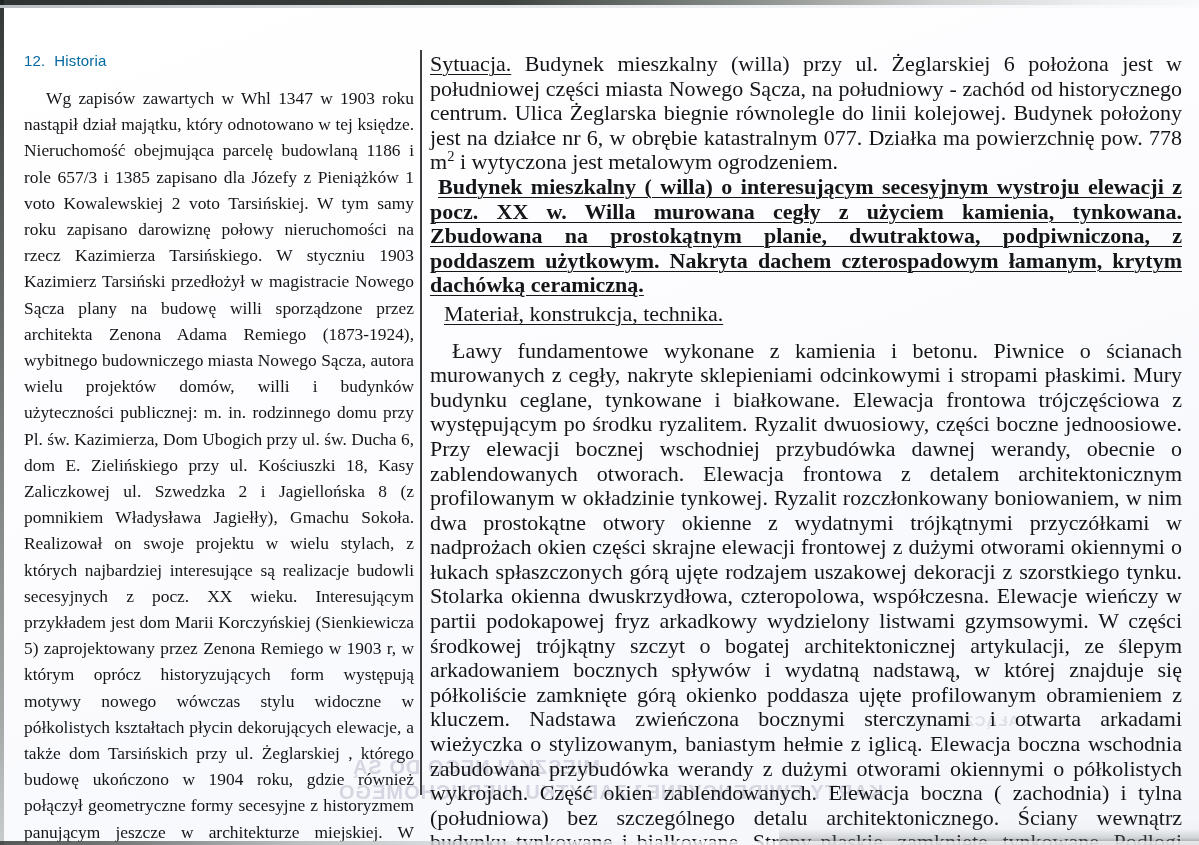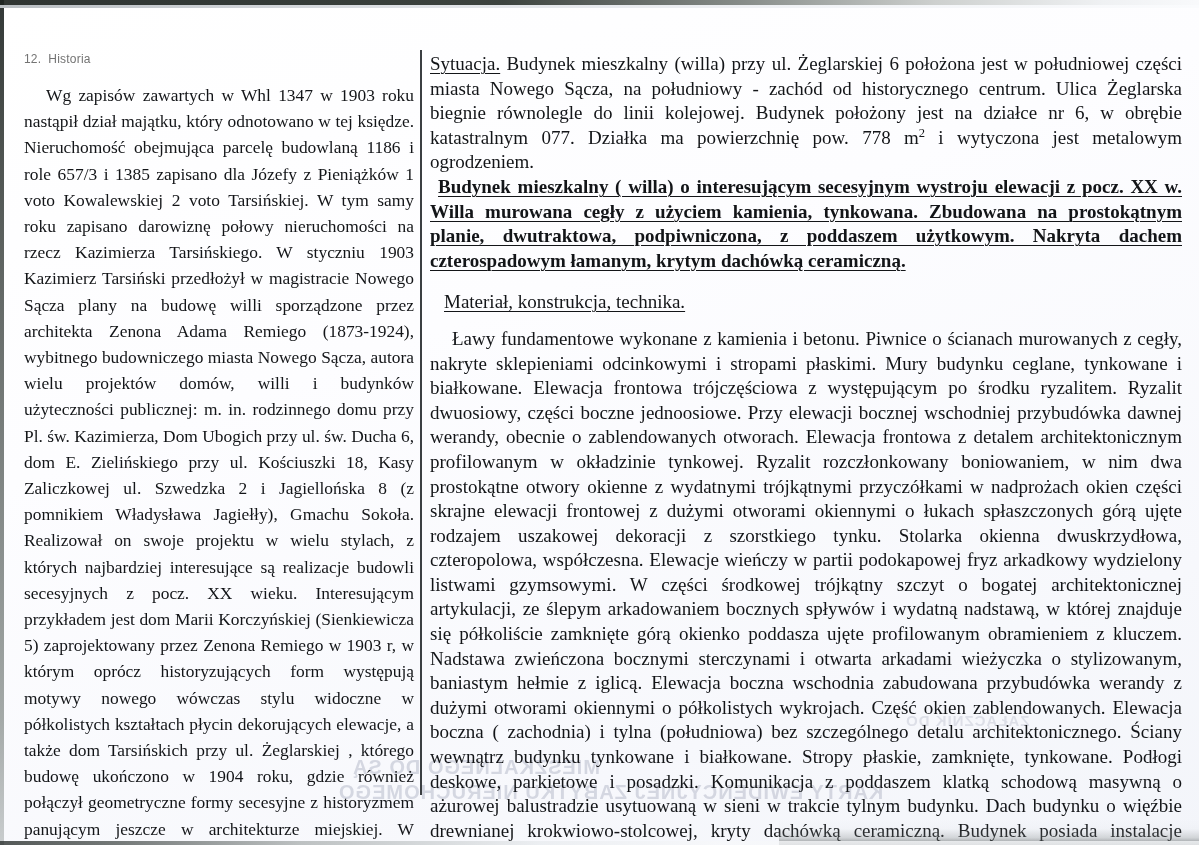--- a/index.html
+++ b/index.html
@@ -74,22 +74,22 @@
   
   .col {
     position: absolute;
     top: 52px;
   }
   .col-left  { left: 24px;  width: 390px; }
   .col-right { left: 430px; width: 752px; }
 
   .field-head {
     font-family: "Liberation Sans", "DejaVu Sans", sans-serif;
-    font-size: 12px;
-    color: #737373;
+    font-size: 15px;
+    color: #0369a1;
     letter-spacing: .2px;
     margin: 0 0 16px 0;
     white-space: pre;
   }
 
   p.body {
     margin: 0;
     text-align: justify;
     color: #131518;
     -webkit-hyphens: none;
@@ -98,35 +98,35 @@
 
   
   .col-left p.body {
     font-size: 17.4px;
     line-height: 26.2px;
     text-indent: 22px;
   }
 
   
   .col-right p.body {
-    font-size: 19px;
+    font-size: 22px;
     line-height: 24.6px;
   }
   .col-right .p-sytuacja { text-indent: 0; }
   .col-right .p-opis {
     text-indent: 8px;
     text-decoration: underline;
     text-decoration-thickness: 1px;
     text-underline-offset: 3px;
     line-height: 25.4px;
     font-weight: bold;
   }
   .col-right .p-material {
     text-indent: 14px;
-    margin-top: 17px;
+    margin-top: 4px;
   }
   .col-right .p-material .sub {
     text-decoration: underline;
     text-decoration-thickness: 1px;
     text-underline-offset: 3px;
   }
   .col-right .p-technika {
     text-indent: 22px;
     margin-top: 12px;
     line-height: 24.4px;

